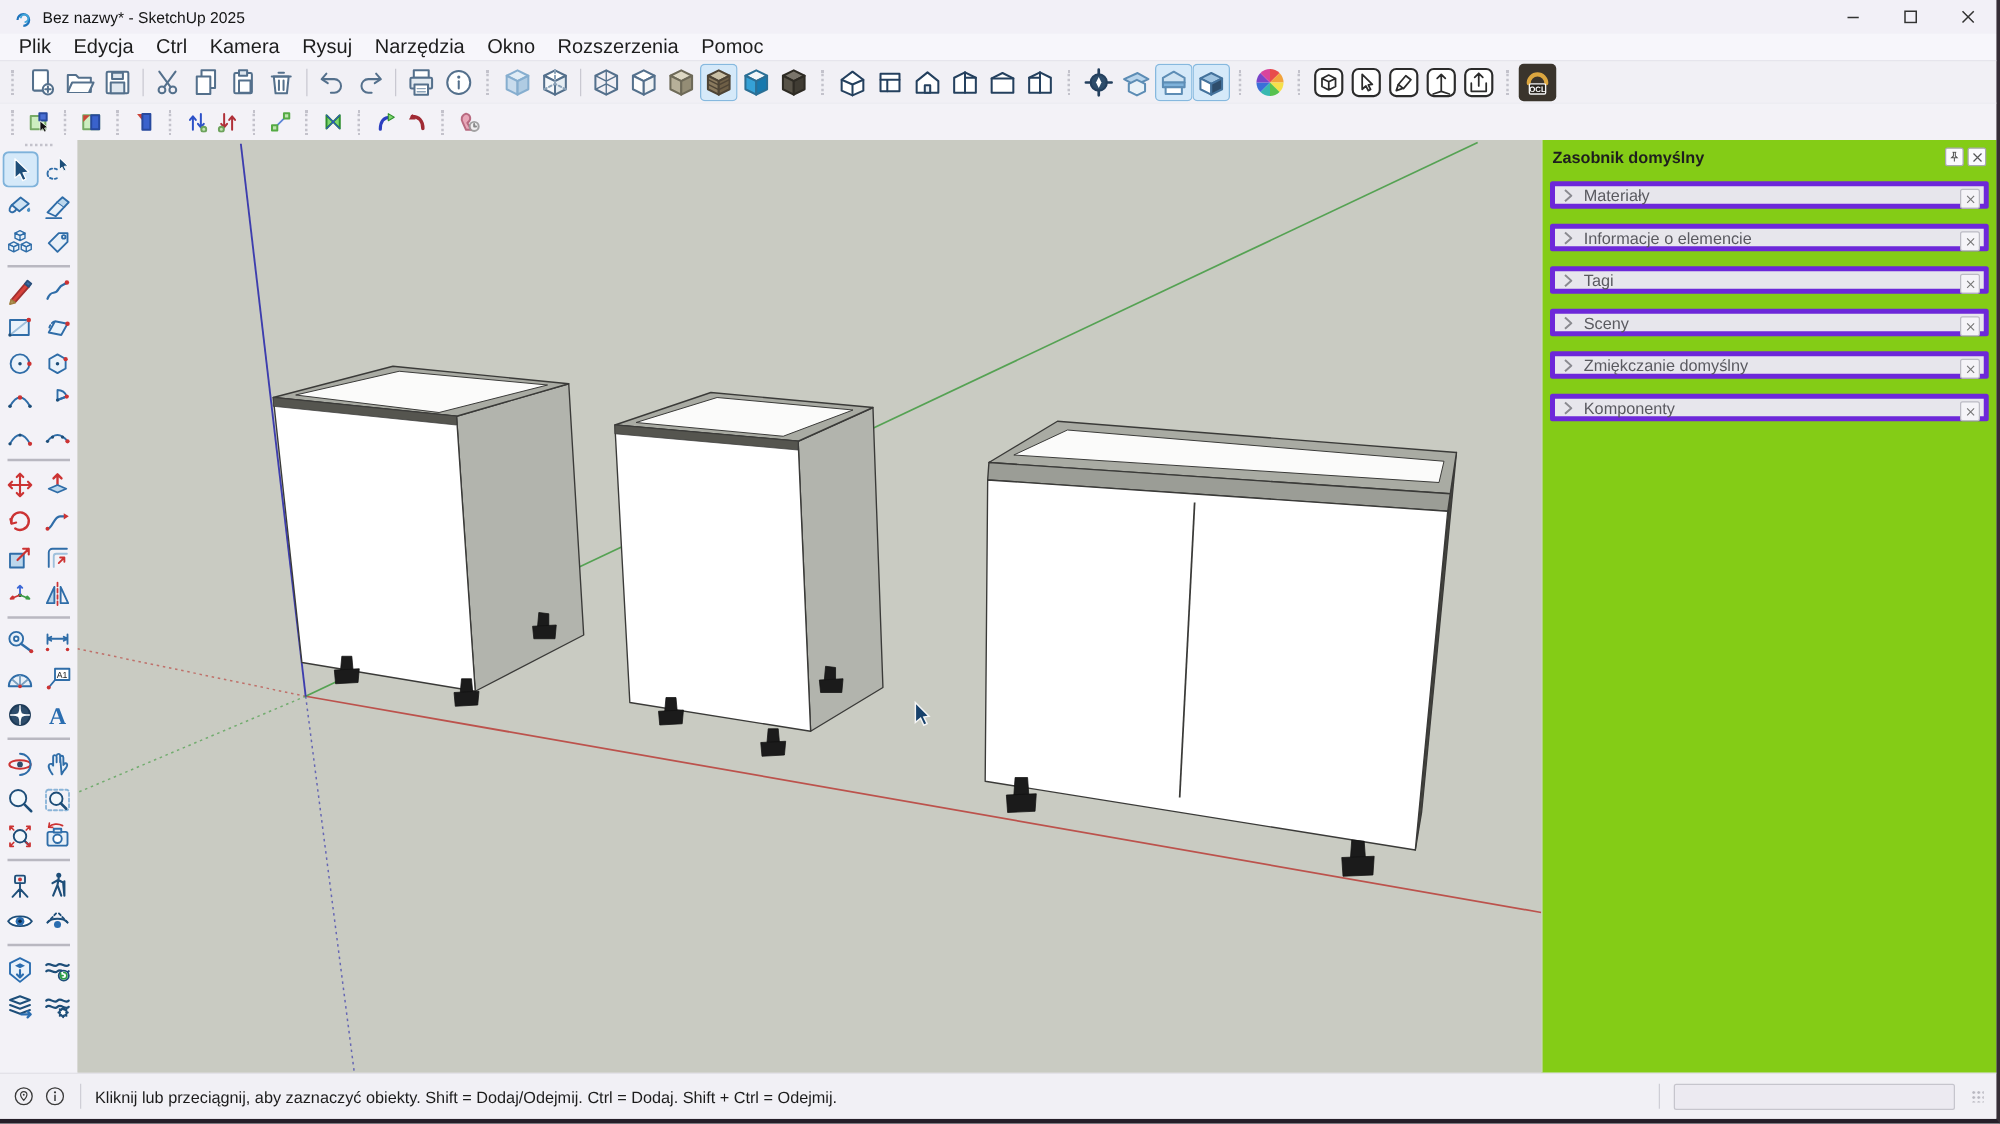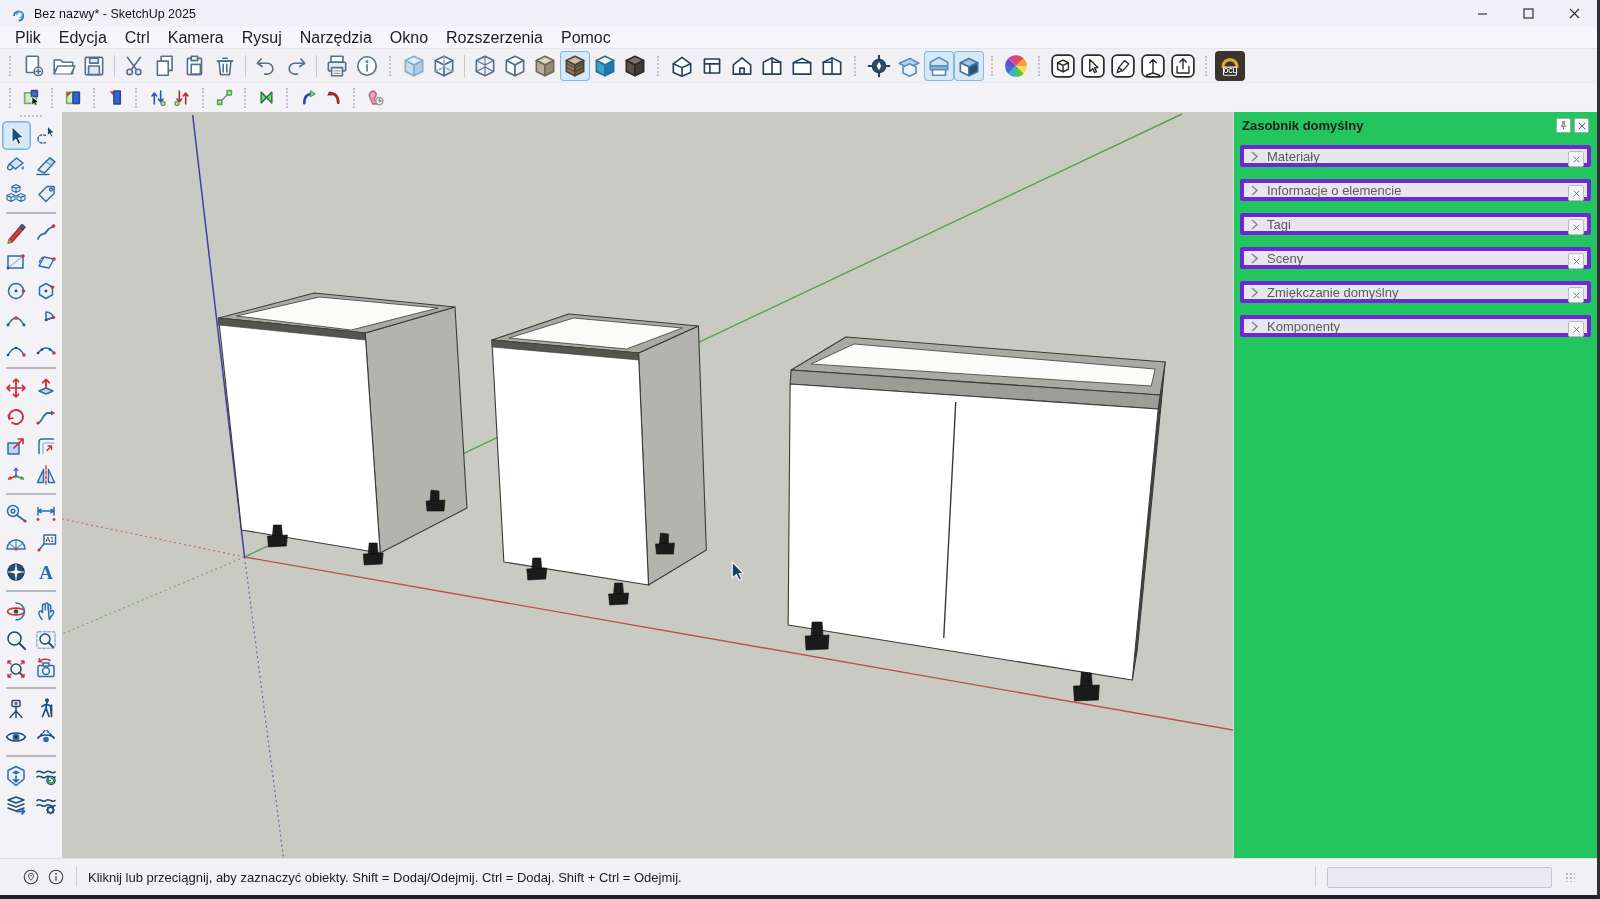--- a/index.html
+++ b/index.html
@@ -29,32 +29,32 @@
   .main { flex:1 1 auto; display:flex; min-height:0; position:relative; }
   .palette { width:62px; background:#f3f2f7; padding-top:3px; flex:0 0 auto; display:flex; flex-direction:column; align-items:center; }
   .pal-grip { width:22px; height:4px; border-top:2px dotted #c3c2cb; margin-bottom:2px; }
   .pal-row { display:flex; gap:1px; }
   .pal-btn { width:29px; height:29px; display:flex; align-items:center; justify-content:center; background:transparent; border:none; border-radius:5px; padding:0; }
   .pal-btn.sel { background:#d5e9f9; box-shadow: inset 0 0 0 1.5px #7fb2da; }
   .pal-sep { width:50px; height:0; border-top:2px solid #b9b8c1; margin:4px 0; }
   .viewport { flex:1 1 auto; position:relative; background:var(--vp-bg,#c9cbc2); }
   .viewport svg { position:absolute; inset:0; width:100%; height:100%; display:block; }
   
-  .tray { width:364px; flex:0 0 auto; background:#22c55e; border-left:1px solid #d9d8df; display:flex; flex-direction:column; }
+  .tray { width:364px; flex:0 0 auto; background:#84cc16; border-left:1px solid #d9d8df; display:flex; flex-direction:column; }
   .tray-header { height:27px; display:flex; align-items:center; padding:0 8px; }
   .tray-title { font-weight:bold; font-size:13px; color:#1e1e1e; }
   .tray-hbtns { margin-left:auto; display:flex; gap:3px; }
   .tray-hbtn { width:15px; height:15px; background:#fbfafd; border:1px solid #aaa9b2; border-radius:2px; display:flex; align-items:center; justify-content:center; padding:0; }
   .tray-sec { height:22px; background:#e7e6ec; border:4px solid #6d28d9; border-radius:2px; margin:6px 6px; display:flex; align-items:center; padding:0 7px; position:relative; }
   .tray-sec:first-of-type { margin-top:5px; }
   .tray-sec .chev { margin-right:9px; display:flex; }
   .tray-sec-label { font-size:13px; color:#5a5a60; }
   .sec-close { position:absolute; right:3px; top:2px; width:16px; height:16px; background:#f5f4f8; border:1px solid #bcbbc4; border-radius:2px; display:flex; align-items:center; justify-content:center; padding:0; }
   
-  .statusbar { height:37px; background:#f1f0f5; border-top:1px solid #dedde4; display:flex; align-items:center; padding:0 22px; gap:7px; flex:0 0 auto; }
+  .statusbar { height:37px; background:#f1f0f5; border-top:1px solid #dedde4; display:flex; align-items:center; padding:0 10px; gap:7px; flex:0 0 auto; }
   .sb-icon { background:transparent; border:none; display:flex; padding:0; }
   .sb-sep { width:1px; height:20px; background:#cfced6; margin:0 4px; }
   .sb-hint { font-size:13px; color:#1c1c1c; }
   .sb-spacer { flex:1; }
   .meas { width:225px; height:21px; background:#eceaf1; border:1px solid #c6c5cd; border-radius:2px; font-size:12px; padding:0 5px; color:#222; }
   .resize-grip { width:10px; height:10px; margin-left:6px;
      background-image: radial-gradient(#b9b8c1 1px, transparent 1.2px);
      background-size:4px 4px; }
 </style>
 </head>

